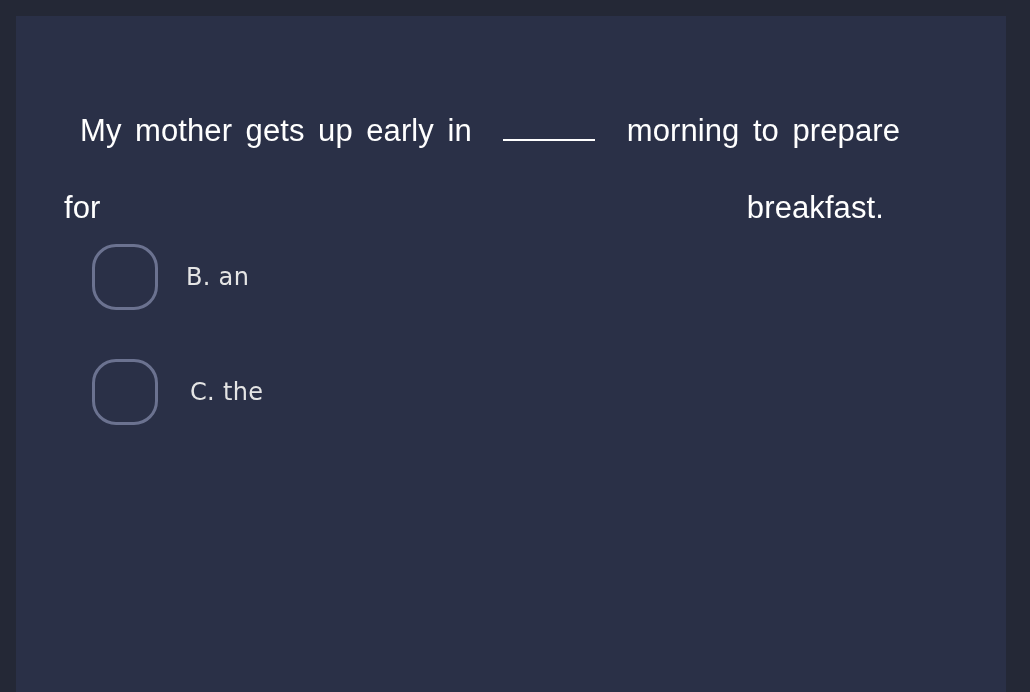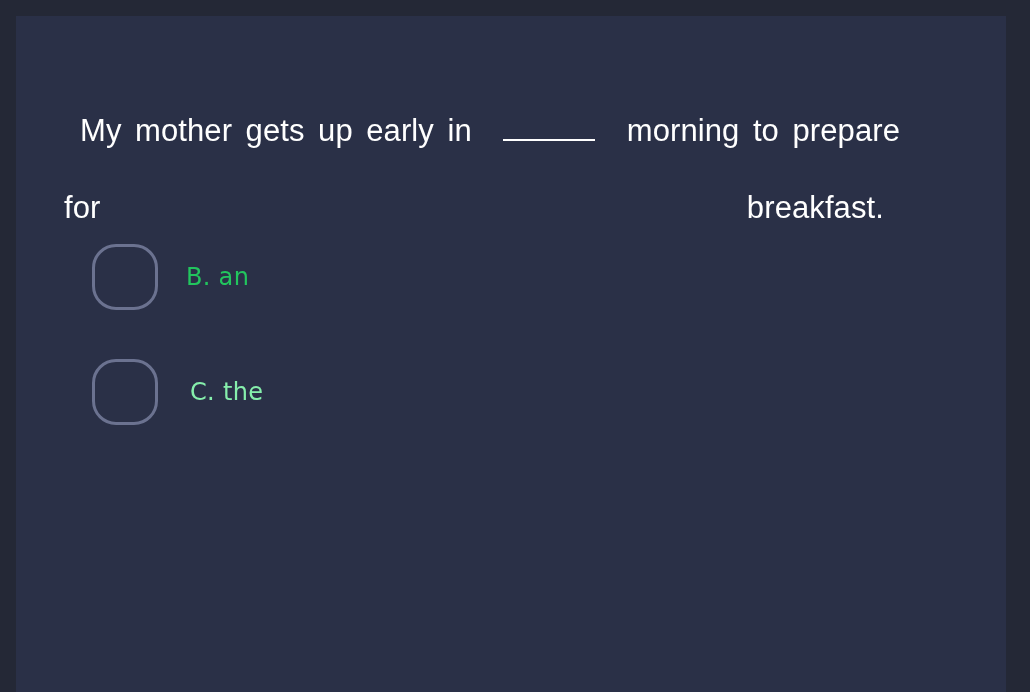--- a/index.html
+++ b/index.html
@@ -115,26 +115,26 @@
 
   <div id="question-block">
     <div id="question-text" style="color: rgb(255, 255, 255);"><span>My mother gets up early in </span><span class="blank"></span><span> morning to prepare for breakfast.</span></div>
   </div>
 
   <div id="options-list">
 
 
     <div class="option-row">
       <div class="radio-box" style="border-color: rgb(107, 114, 144);"></div>
-      <div class="option-label" style="color: #22c55e; margin-left: 12px;">B. an</div>
+      <div class="option-label" style="color: #e5e5e5; margin-left: 12px;">B. an</div>
     </div>
 
     <div class="option-row">
       <div class="radio-box" style="border-color: rgb(107, 114, 144);"></div>
-      <div class="option-label" style="color: #86efac;">C. the</div>
+      <div class="option-label" style="color: #e5e5e5;">C. the</div>
     </div>
 
 
   </div>
 
 </div>
 
 <div id="scroll-gutter" style="background: rgb(36, 40, 54);"></div>
 
 </body></html>

